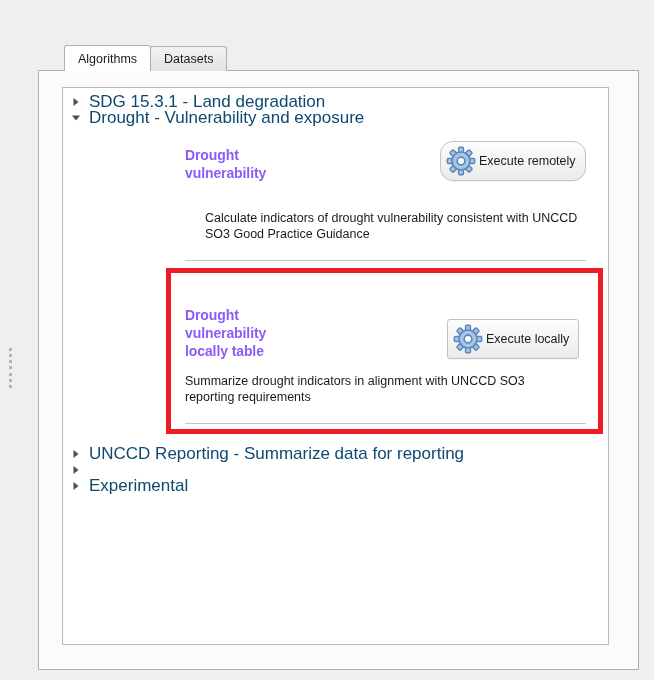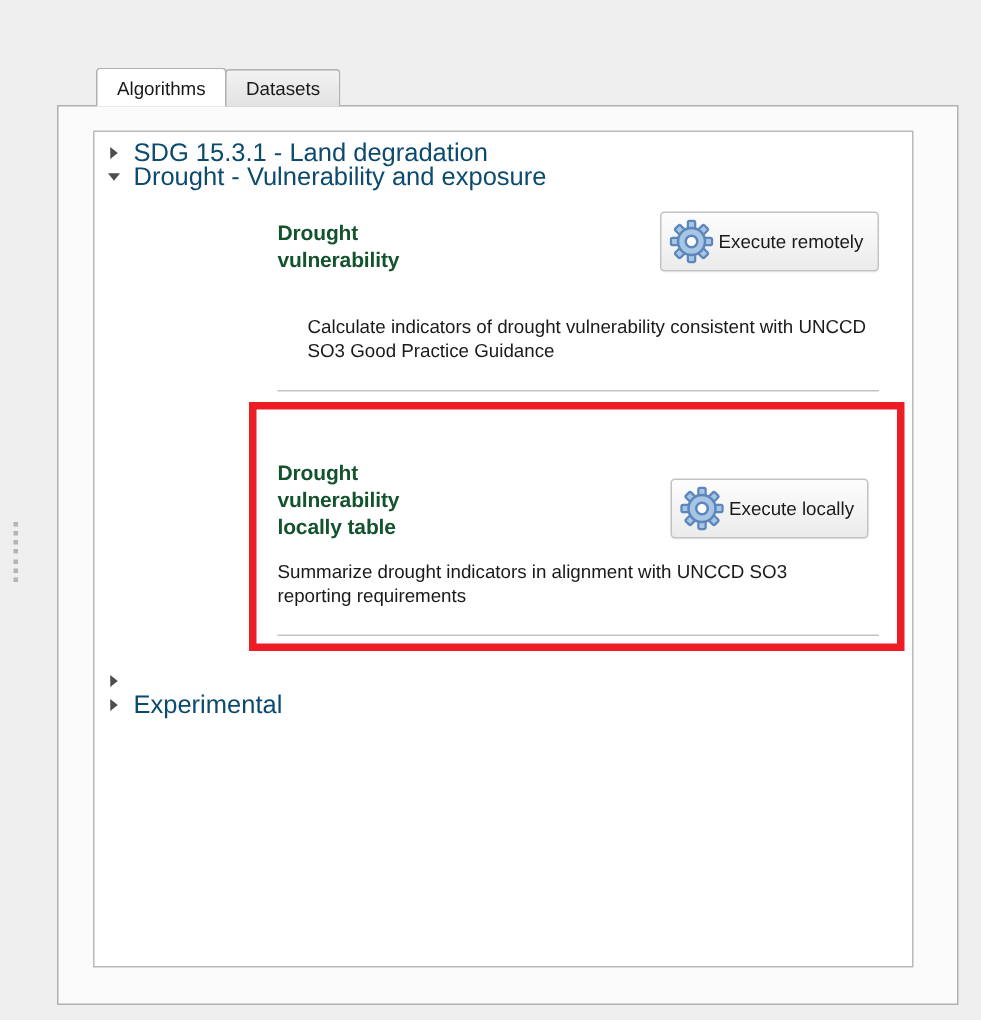--- a/index.html
+++ b/index.html
@@ -149,21 +149,21 @@
     width: 547px;
   }
   .algo-inner {
     position: relative;
     margin-left: 122px;
     width: 403px;
   }
   .algo-title {
     font-size: 14px;
     font-weight: bold;
-    color: #14532d;
+    color: #8b5cf6;
     line-height: 18px;
     letter-spacing: -0.1px;
     width: 200px;
   }
   .algo-desc {
     font-size: 12.5px;
     color: #1a1a1a;
     line-height: 16px;
     width: 385px;
   }
@@ -258,21 +258,21 @@
 
     <div class="algo-block" style="top:58px;">
       <div class="algo-inner">
         <div class="algo-title">
           <div>Drought</div>
           <div>vulnerability</div>
         </div>
         <div class="algo-desc" style="margin-top:28px;margin-left:20px;">Calculate indicators of drought vulnerability consistent with UNCCD SO3 Good Practice Guidance</div>
         <div class="algo-sep" style="margin-top:18px;"></div>
 
-        <div class="exec-btn" style="left:255px; top:-5px;">
+        <div class="exec-btn" style="left:255px; top:-5px;border-radius:13px;">
           <span class="gear">
             <svg width="30" height="30" viewBox="0 0 32 32">
               <g transform="translate(16,16)">
                 <g fill="#a9c5e4" stroke="#5b87bd" stroke-width="1.6" stroke-linejoin="round">
                   <rect x="-2.6" y="-14.6" width="5.2" height="7.2" rx="1.2" transform="rotate(0)"></rect>
                   <rect x="-2.6" y="-14.6" width="5.2" height="7.2" rx="1.2" transform="rotate(45)"></rect>
                   <rect x="-2.6" y="-14.6" width="5.2" height="7.2" rx="1.2" transform="rotate(90)"></rect>
                   <rect x="-2.6" y="-14.6" width="5.2" height="7.2" rx="1.2" transform="rotate(135)"></rect>
                   <rect x="-2.6" y="-14.6" width="5.2" height="7.2" rx="1.2" transform="rotate(180)"></rect>
                   <rect x="-2.6" y="-14.6" width="5.2" height="7.2" rx="1.2" transform="rotate(225)"></rect>
@@ -318,35 +318,43 @@
               </g>
             </svg>
           </span>
           <span class="exec-label">Execute locally</span>
         </div>
       </div>
     </div>
 
     <div class="tree-bottom">
 
-
       <div class="tree-row">
         <span class="tree-arrow">
           <svg width="8" height="10" viewBox="0 0 8 10">
               <polygon points="1.5,1 6.5,5 1.5,9" fill="#4d4d4d"></polygon>
             </svg>
         </span>
+        <span class="tree-label">UNCCD Reporting - Summarize data for reporting</span>
       </div>
 
       <div class="tree-row">
         <span class="tree-arrow">
           <svg width="8" height="10" viewBox="0 0 8 10">
               <polygon points="1.5,1 6.5,5 1.5,9" fill="#4d4d4d"></polygon>
             </svg>
         </span>
+      </div>
+
+      <div class="tree-row">
+        <span class="tree-arrow">
+          <svg width="8" height="10" viewBox="0 0 8 10">
+              <polygon points="1.5,1 6.5,5 1.5,9" fill="#4d4d4d"></polygon>
+            </svg>
+        </span>
         <span class="tree-label">Experimental</span>
       </div>
 
     </div>
 
   </div>
 
   <div class="highlight-box"></div>
 
 </div>

